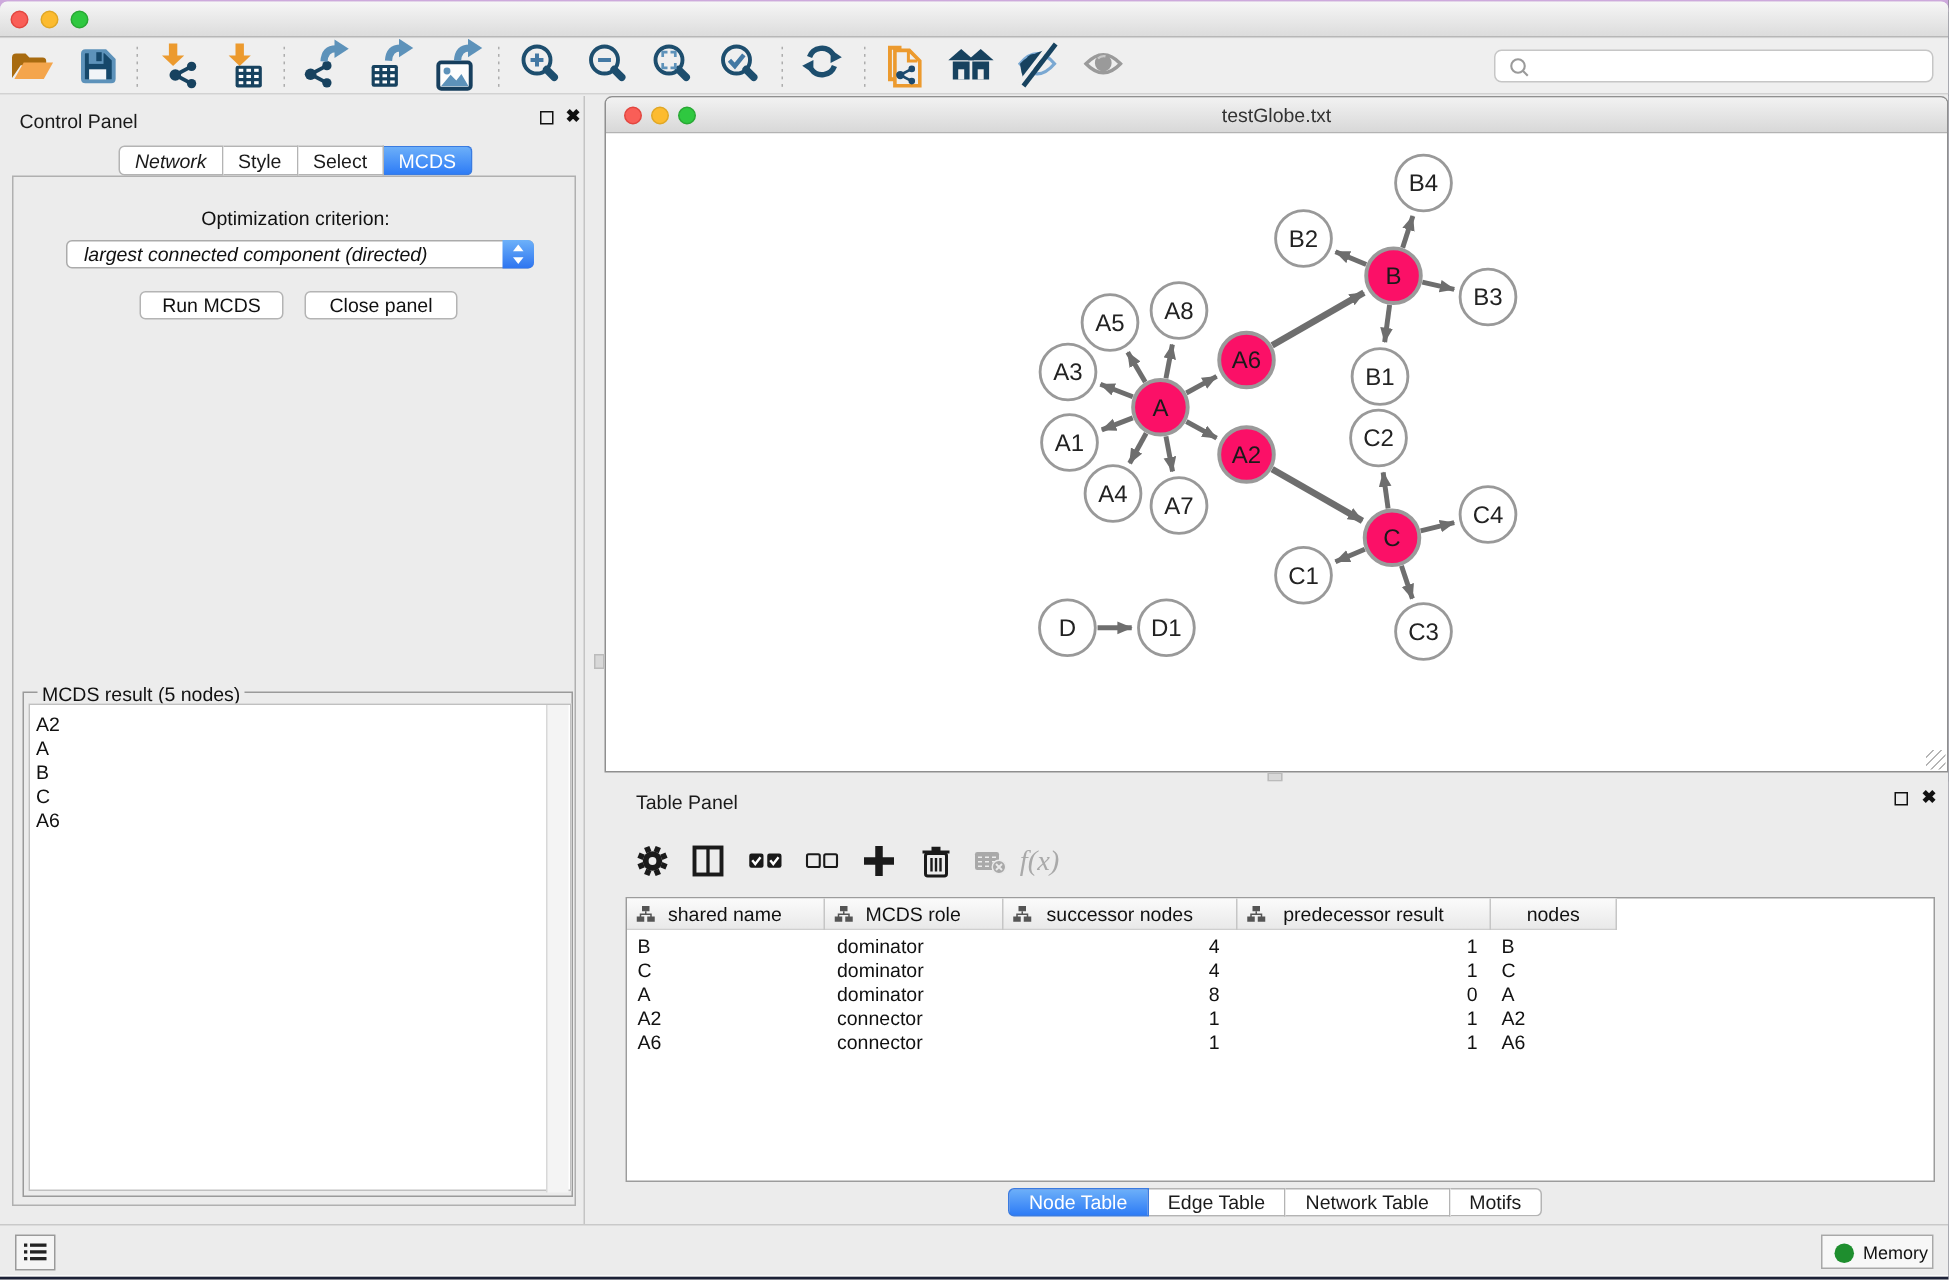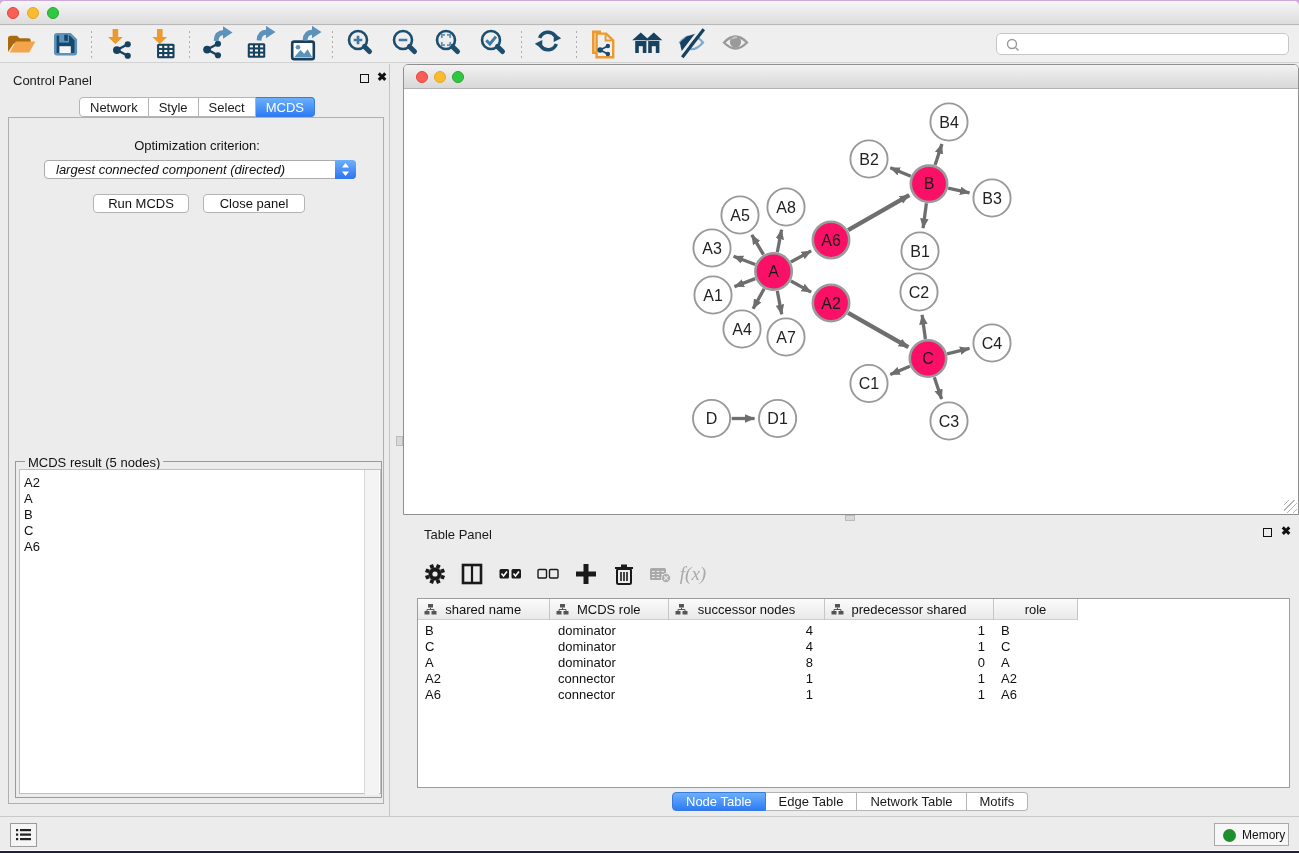--- a/index.html
+++ b/index.html
@@ -20,21 +20,21 @@
 #main { position:absolute; left:0; top:63px; width:1299px; height:752px; background:#ececec; }
 
 #cpanel { position:absolute; left:0; top:0; width:390px; height:752px; background:#ececec; border-right:1px solid #c4c4c4; }
 #cpanel-title { position:absolute; left:13px; top:9px; font-size:13px; color:#1a1a1a; }
 .float-ico { position:absolute; top:10px; width:9px; height:9px; border:1.5px solid #111; }
 .close-ico { position:absolute; top:6px; font-size:12px; color:#111; font-weight:bold; }
 #cp-float { left:360px; }
 #cp-close { left:377px; }
 #cp-tabs { position:absolute; left:79px; top:33px; height:20px; display:flex; z-index:3; }
 .cptab { height:20px; border:1px solid #b4b4b4; border-left:none; background:#fff; font-size:13px; color:#1a1a1a; display:flex; align-items:center; justify-content:center; padding:0 10px; }
-.cptab.first { border-left:1px solid #b4b4b4; border-radius:4px 0 0 4px; }
+.cptab.first { border-left:1px solid #b4b4b4; border-radius:4px 0 0 4px;font-style:italic; }
 .cptab.sel { background:linear-gradient(#6caff9,#2e7cf6); color:#fff; border-color:#3a7be0; border-radius:0 4px 4px 0; }
 #cp-inner { position:absolute; left:8px; top:53px; width:376px; height:687px; border:1px solid #b0b0b0; background:#ececec; }
 #opt-label { position:absolute; left:0; top:20px; width:376px; text-align:center; font-size:13px; color:#111; }
 #opt-select { position:absolute; left:35px; top:42px; width:312px; height:19px; background:#fff; border:1px solid #ababab; border-radius:4px; font-size:13px; color:#111; line-height:17px; padding-left:11px;font-style:italic; }
 #opt-stepper { position:absolute; right:-1px; top:-1px; width:21px; height:19px; border-radius:0 4px 4px 0; background:linear-gradient(#6db1f9,#2d74f0); }
 .btn { position:absolute; top:76px; height:19px; background:#fff; border:1px solid #b4b4b4; border-radius:4px; font-size:13px; color:#111; text-align:center; line-height:17px; }
 #btn-run { left:84px; width:96px; }
 #btn-close { left:194px; width:102px; }
 #mcds-group { position:absolute; left:6px; top:343px; width:367px; height:337px; border:1px solid #9a9a9a; }
 #mcds-title { position:absolute; left:9px; top:-7px; background:#ececec; padding:0 3px; font-size:13px; color:#111; }
@@ -287,20 +287,21 @@
           <div id="mcds-list">A2<br>A<br>B<br>C<br>A6</div>
           <div id="mcds-scroll"></div>
         </div>
       </div>
     </div>
     <div id="netwin">
       <div id="net-titlebar">
         <div class="tl t1"></div>
           <div class="tl t2"></div>
           <div class="tl t3"></div>
+        <div id="net-title">testGlobe.txt</div>
       </div>
       <svg id="graph" width="894" height="425" viewBox="0 0 894 425">
         <defs>
           <marker id="arr" markerUnits="userSpaceOnUse" markerWidth="11" markerHeight="9" refX="9.6" refY="4.25" orient="auto">
             <path d="M0,0 L10.2,4.25 L0,8.5 Z" fill="#6e6e6e"></path>
           </marker>
         </defs>
         <g stroke="#6e6e6e">
         <line x1="349.2" y1="188.6" x2="328.5" y2="196.6" stroke-width="3.3" marker-end="url(#arr)"></line>
         <line x1="349.2" y1="174.5" x2="327.6" y2="166.2" stroke-width="3.3" marker-end="url(#arr)"></line>
@@ -459,30 +460,30 @@
             </svg>
             <div class="hcell" style="left:251px;width:156px">successor nodes</div>
             <svg class="hico" style="left:257px" width="13" height="13" viewBox="0 0 13 13">
               <g fill="#555">
                 <rect x="4" y="1" width="5" height="3.5"></rect>
                 <rect x="0.5" y="8" width="5" height="3.5"></rect>
                 <rect x="7.5" y="8" width="5" height="3.5"></rect>
               </g>
               <path d="M6.5,4.5 v2 M3,10 v-3.5 h7 v3.5 M3,6.5 h7" stroke="#555" fill="none"></path>
             </svg>
-            <div class="hcell" style="left:407px;width:169px">predecessor shared</div>
+            <div class="hcell" style="left:407px;width:169px">predecessor result</div>
             <svg class="hico" style="left:413px" width="13" height="13" viewBox="0 0 13 13">
               <g fill="#555">
                 <rect x="4" y="1" width="5" height="3.5"></rect>
                 <rect x="0.5" y="8" width="5" height="3.5"></rect>
                 <rect x="7.5" y="8" width="5" height="3.5"></rect>
               </g>
               <path d="M6.5,4.5 v2 M3,10 v-3.5 h7 v3.5 M3,6.5 h7" stroke="#555" fill="none"></path>
             </svg>
-            <div class="hcell" style="left:576px;width:84px">role</div>
+            <div class="hcell" style="left:576px;width:84px">nodes</div>
           </div>
           <div class="trow" style="left:7px;top:24px">B</div>
           <div class="trow" style="left:140px;top:24px">dominator</div>
           <div class="trow num" style="left:300px;width:95px;top:24px">4</div>
           <div class="trow num" style="left:470px;width:97px;top:24px">1</div>
           <div class="trow" style="left:583px;top:24px">B</div>
           <div class="trow" style="left:7px;top:40px">C</div>
           <div class="trow" style="left:140px;top:40px">dominator</div>
           <div class="trow num" style="left:300px;width:95px;top:40px">4</div>
           <div class="trow num" style="left:470px;width:97px;top:40px">1</div>

